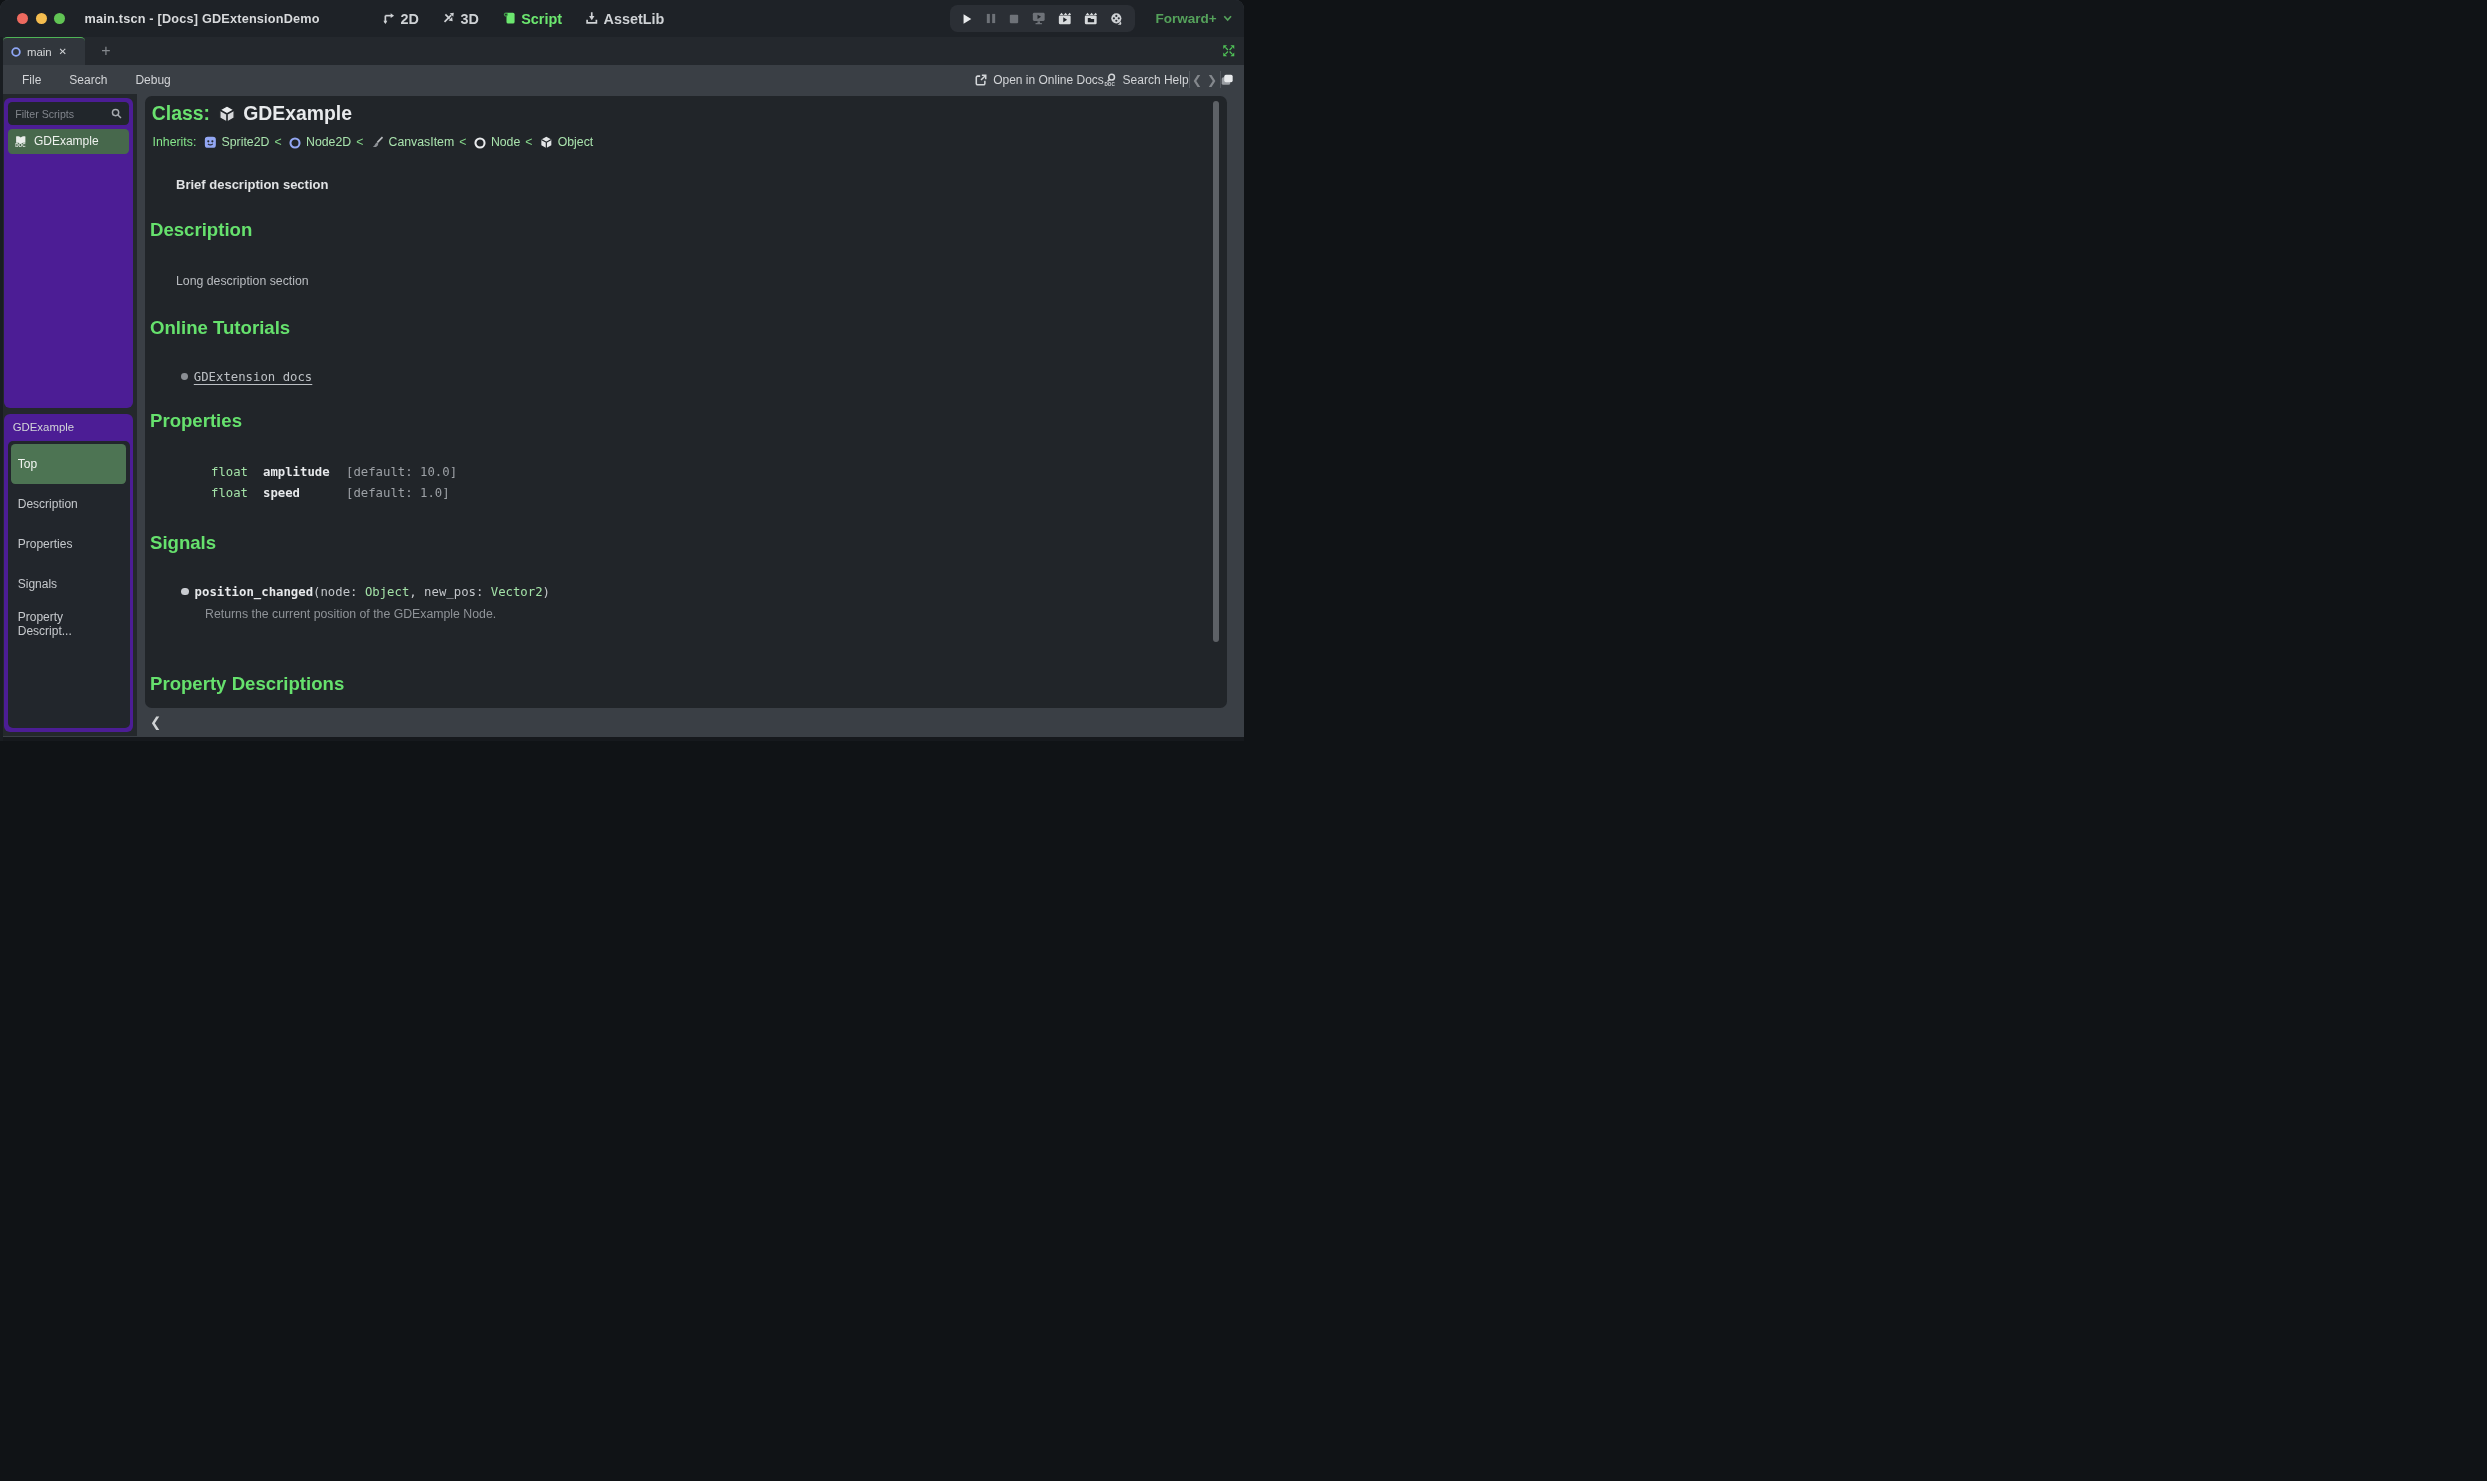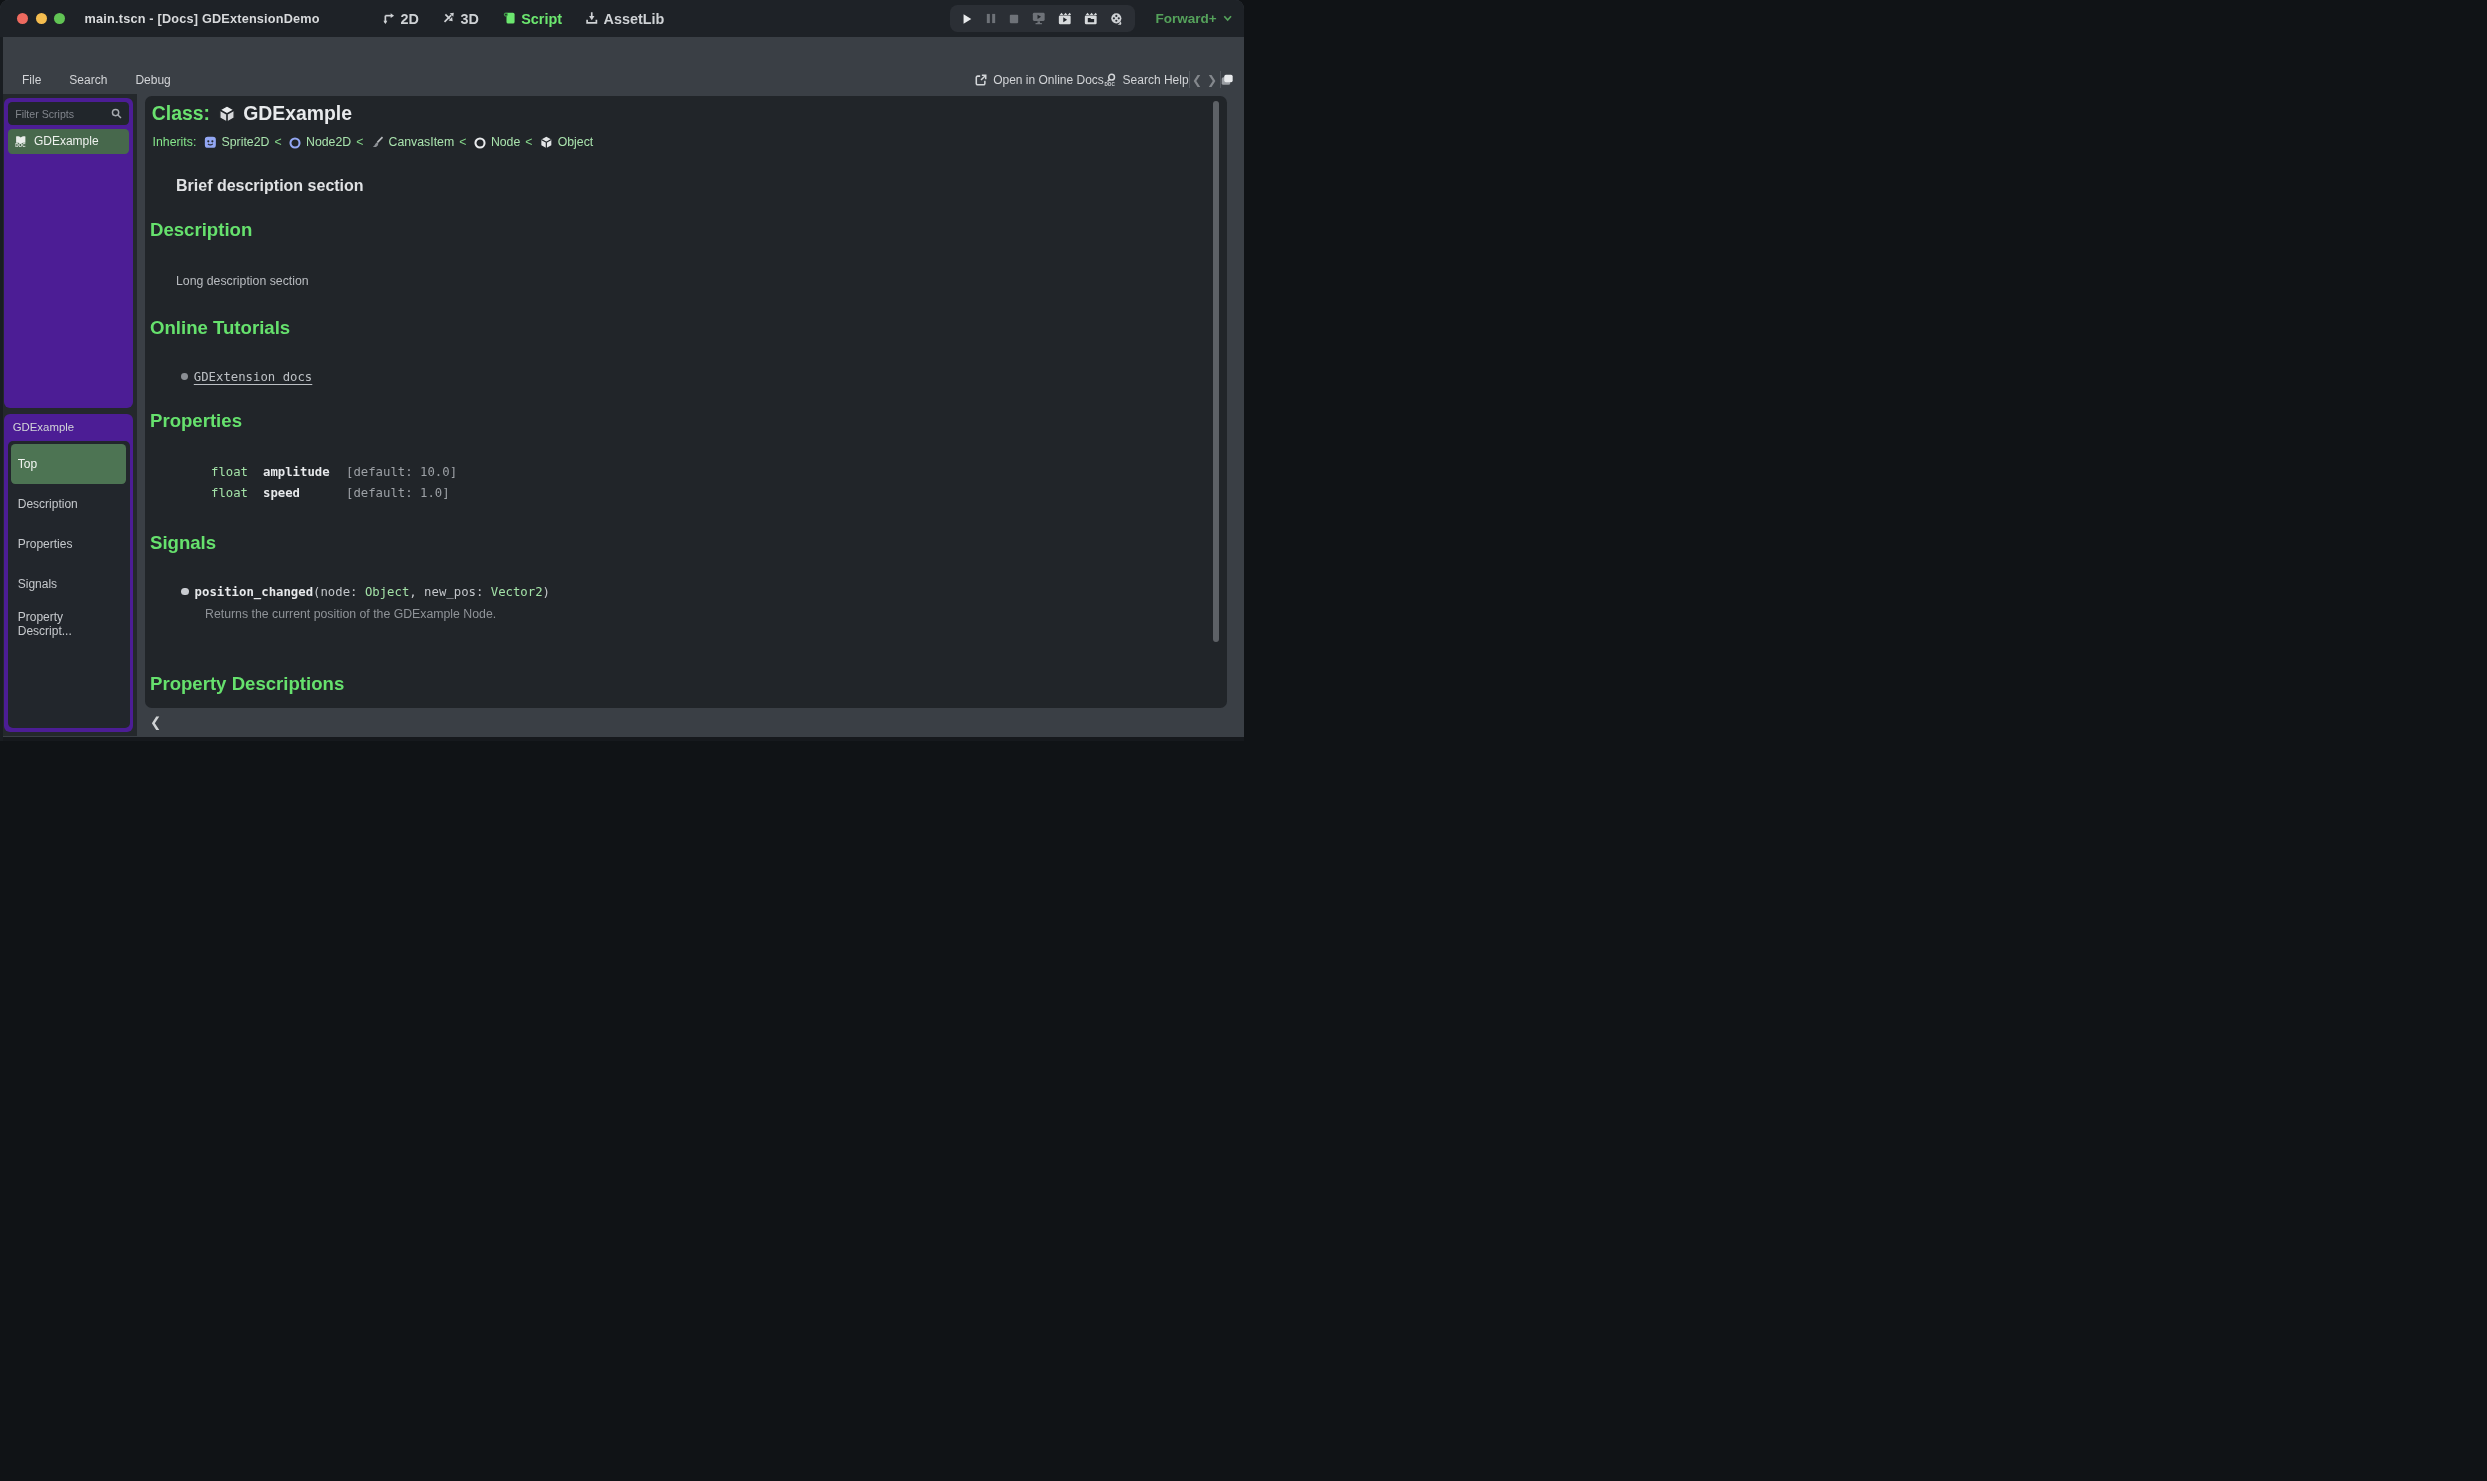--- a/index.html
+++ b/index.html
@@ -66,21 +66,21 @@
   .abs { position:absolute; }
   .class-line { left:6.8px; top:6.8px; display:flex; align-items:center; gap:7.6px; }
   .class-kw { font-size:19.4px; font-weight:bold; color:#6ae26f; }
   .class-name { font-size:19.4px; font-weight:bold; color:#e8eaec; }
   .inherits-line { left:7.6px; top:39px; display:flex; align-items:flex-end; gap:5px; font-size:12.3px; }
   .inh-label { color:#86e78b; }
   .inh-link { color:#a9e3ad; }
   .inh-sep { color:#86d98b; }
   .inh-ico { display:flex; align-items:center; margin-left:2.5px; }
   .doc-h { left:5px; font-size:18.6px; font-weight:bold; color:#66e16d; }
-  .brief { left:31px; top:81px; font-size:16px; font-weight:bold; color:#e0e2e4; }
+  .brief { left:31px; top:81px; font-size:13px; font-weight:bold; color:#e0e2e4; }
   .doc-body-text { left:31px; font-size:12.3px; color:#b9bcc0; }
   .bullet { width:6.8px; height:6.8px; border-radius:50%; background:#8b8f94; }
   .mono { font-family:"DejaVu Sans Mono","Liberation Mono",monospace; }
   .tut-line { left:36px; top:274px; display:flex; align-items:center; gap:6px; }
   .tut-link { font-size:12.3px; color:#bcc0c4; text-decoration:underline; text-underline-offset:2.5px; }
   .prop-row { left:0; width:100%; height:18.6px; }
   .prop-type { position:absolute; left:66px; font-size:12.3px; color:#a3e2a7; }
   .prop-name { position:absolute; left:118px; font-size:12.3px; font-weight:bold; color:#e6e8ea; }
   .prop-default { position:absolute; left:201px; font-size:12.3px; color:#9da1a6; }
   .sig-line { left:36px; top:489px; display:flex; align-items:center; gap:6px; }
@@ -212,20 +212,41 @@
         <span class="renderer-label">Forward+</span>
         <span>
           <svg width="9.3" height="6.8" viewBox="0 0 11 8">
               <path d="M1.5 1.5 L5.5 6 L9.5 1.5" stroke="#55a25b" stroke-width="2" fill="none"></path>
             </svg>
         </span>
       </div>
     </div>
   </div>
 
+  <div class="tabbar">
+    <div class="tab">
+      <span>
+        <svg width="10" height="10" viewBox="0 0 12 12">
+            <circle cx="6" cy="6" r="4.6" stroke="#8ea6f4" stroke-width="2.2" fill="none"></circle>
+          </svg>
+      </span>
+      <span class="tab-label">main</span>
+      <span class="tab-close">✕</span>
+    </div>
+    <div class="tab-add">+</div>
+    <div class="expand-btn">
+      <svg width="13.5" height="13.5" viewBox="0 0 16 16">
+          <path d="M1.5 1.5 h4.5 L1.5 6 Z" fill="#4fc157"></path>
+          <path d="M14.5 1.5 v4.5 L10 1.5 Z" fill="#4fc157"></path>
+          <path d="M1.5 14.5 v-4.5 L6 14.5 Z" fill="#4fc157"></path>
+          <path d="M14.5 14.5 h-4.5 L14.5 10 Z" fill="#4fc157"></path>
+          <path d="M4 4 l3 3 M12 4 l-3 3 M4 12 l3 -3 M12 12 l-3 -3" stroke="#4fc157" stroke-width="1.6"></path>
+        </svg>
+    </div>
+  </div>
 
   <div class="menubar">
     <div class="menus">
       <span class="menu-item">File</span>
       <span class="menu-item">Search</span>
       <span class="menu-item">Debug</span>
     </div>
     <div class="mb-right">
       <div class="mb-btn">
         <span>

